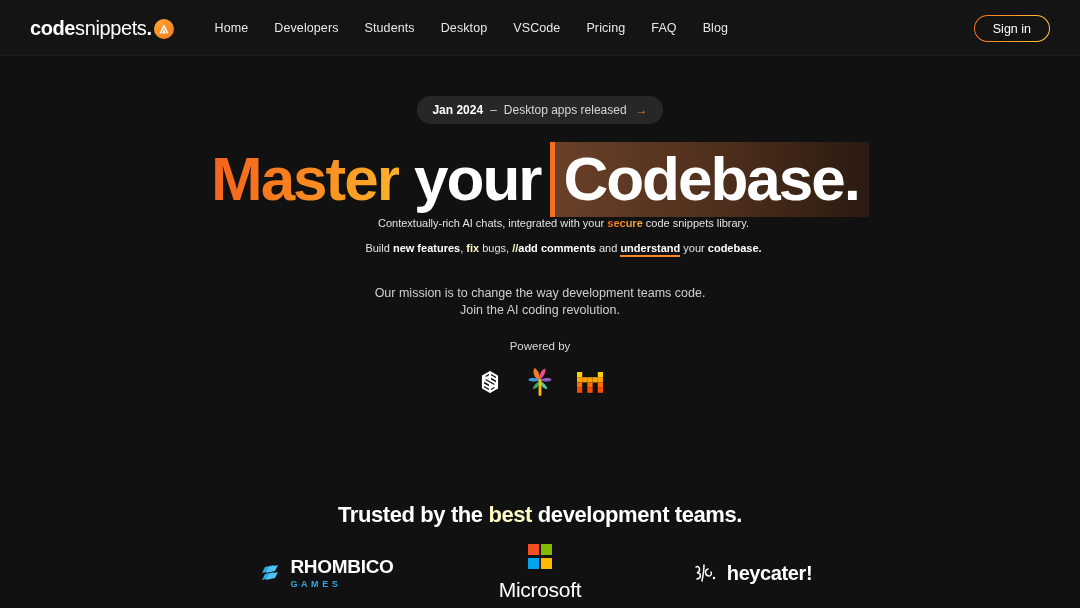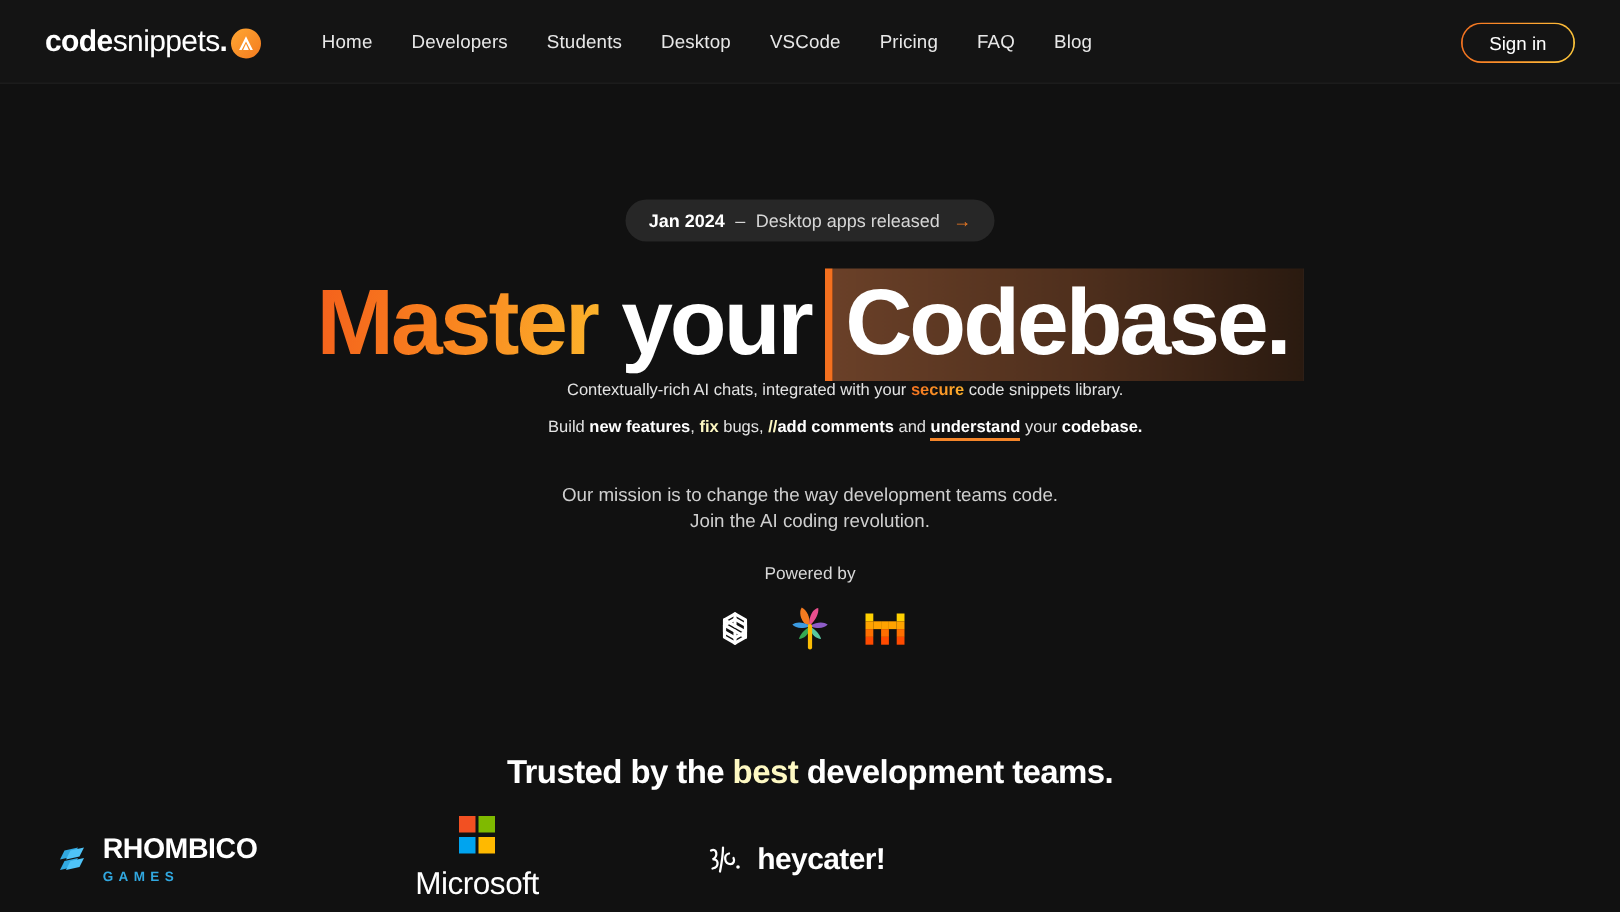--- a/index.html
+++ b/index.html
@@ -58,21 +58,21 @@
                       linear-gradient(100deg, #f4701f 0%, #ff9a2e 50%, #ffc93c 100%);
     background-origin: border-box;
     background-clip: padding-box, border-box;
   }
 
   
   .hero { position: absolute; top: 56px; left: 0; width: 1080px; text-align: center; }
 
   .pill {
     display: inline-flex; align-items: center; gap: 7px;
-    margin-top: 77px;
+    margin-top: 40px;
     background: #272727; border-radius: 15px;
     padding: 7px 15px; font-size: 12px; color: #d6d6d6;
     cursor: pointer;
   }
   .pill-strong { font-weight: 700; color: #ffffff; }
   .pill-arrow { color: #f07b24; font-size: 12px; margin-left: 2px; }
 
   .headline {
     margin-top: 22px;
     font-size: 62px; font-weight: 700; line-height: 1.05;
@@ -123,21 +123,21 @@
   
   .trusted {
     position: absolute; top: 502px; left: 0; width: 1080px; text-align: center;
   }
   .trusted-title {
     font-size: 22px; font-weight: 700; letter-spacing: -0.4px; color: #ffffff;
   }
   .trusted-title .orange { font-weight: 700; }
   .logos {
     margin-top: 22px; display: flex; align-items: center;
-    justify-content: flex-start; gap: 0;
+    justify-content: center; gap: 0;
   }
   .logo-cell {
     width: 212px; display: flex; align-items: center; justify-content: center;
     height: 46px;
   }
 
   
   .rhombico { display: flex; align-items: center; gap: 6px; }
   .rh-text { display: flex; flex-direction: column; align-items: flex-start; }
   .rh-main {

